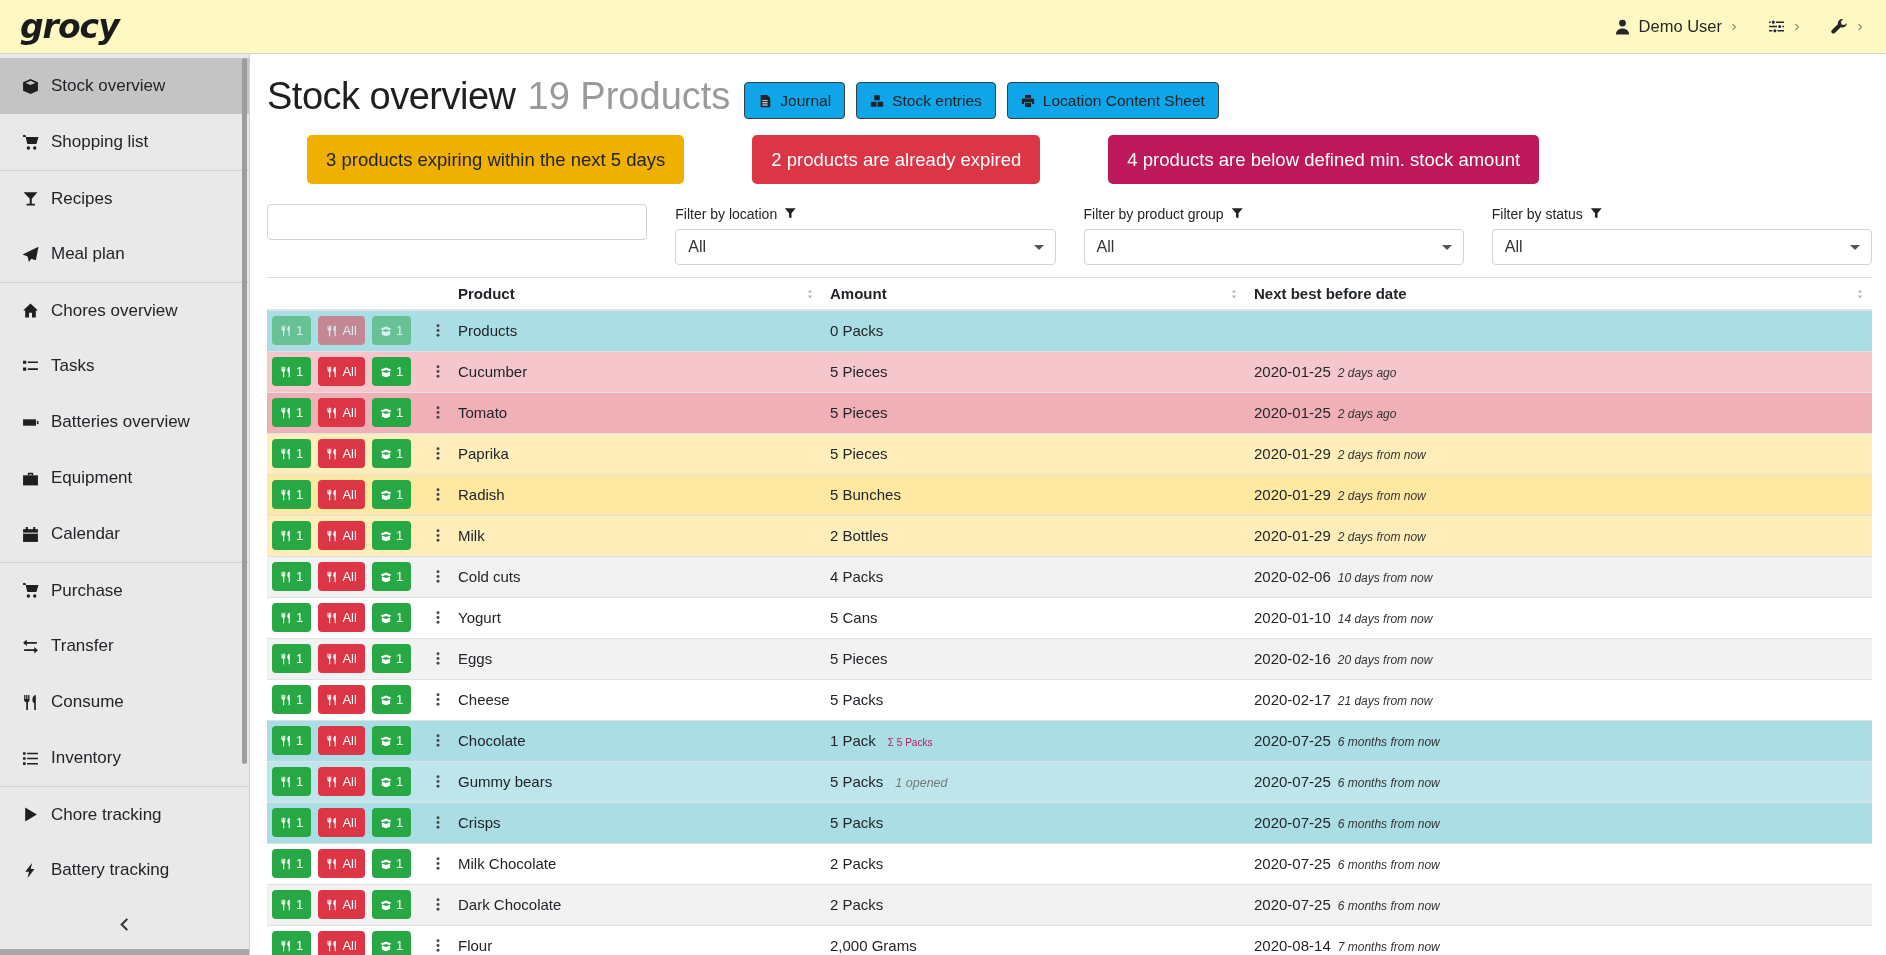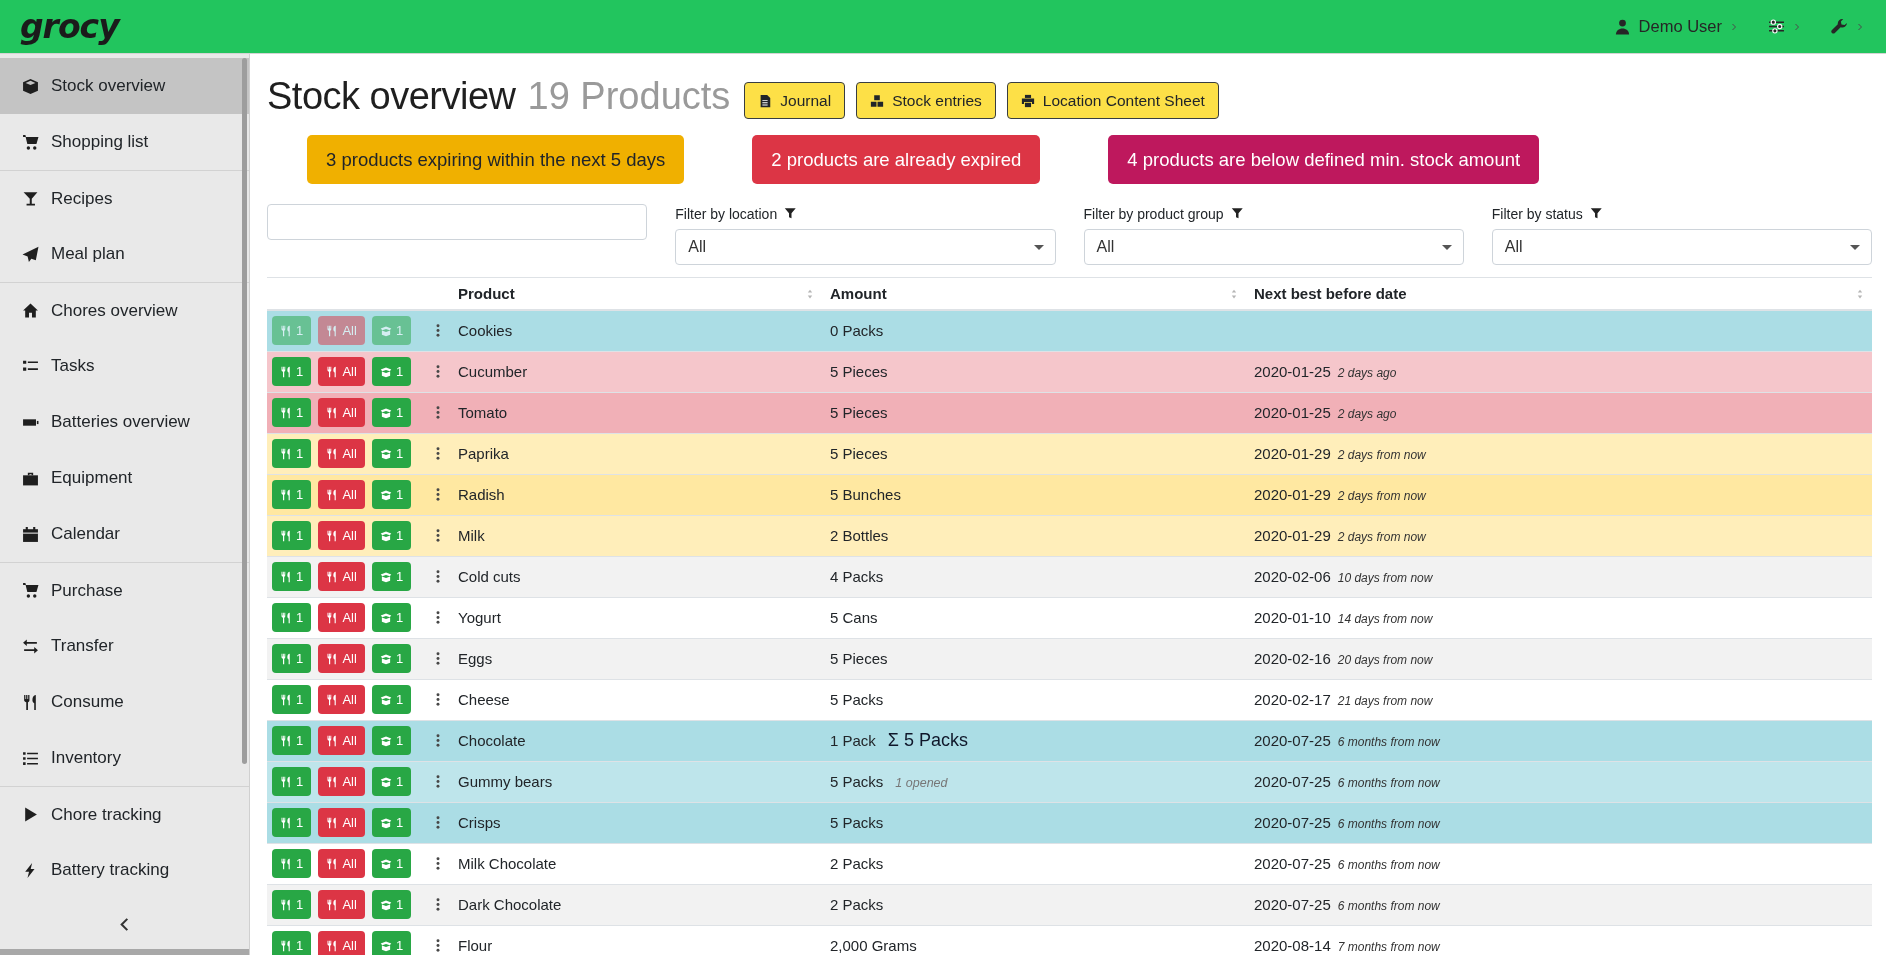--- a/index.html
+++ b/index.html
@@ -9,21 +9,21 @@
     overflow: hidden;
     background: #fff;
     font-family: "Liberation Sans", sans-serif;
     color: #212529;
   }
 
   
   .navbar {
     position: fixed; top: 0; left: 0; right: 0;
     height: 54px;
-    background: #22c55e;
+    background: #fef9c3;
     border-bottom: 1px solid #d4d4d4;
     display: flex; align-items: center; justify-content: space-between;
     padding: 0 22px 0 20px;
     z-index: 20;
   }
   .logo {
     font-family: "DejaVu Sans", sans-serif;
     font-size: 33px; font-weight: bold; font-style: italic;
     color: #1b1b1b; letter-spacing: -1px;
     cursor: pointer;
@@ -78,21 +78,21 @@
   
   .main { flex: 1; padding: 14px 14px 0 17px; overflow: hidden; background: #fff; }
 
   .page-head { display: flex; align-items: center; margin: 6px 0 16px; }
   .page-title { font-size: 38px; font-weight: 500; color: #1f1f1f; margin: 0; letter-spacing: -0.5px; }
   .page-subtitle { font-size: 38px; font-weight: 300; color: #9a9a9a; margin-left: 12px; }
   .head-btns { display: flex; gap: 11px; margin-left: 14px; margin-top: 8px; }
   .btn-outline {
     display: inline-flex; align-items: center; gap: 8px;
     height: 37px; padding: 0 13px;
-    background: #fde047; border: 1px solid #383d41; border-radius: 4px;
+    background: #0ea5e9; border: 1px solid #383d41; border-radius: 4px;
     font-family: inherit; font-size: 15.5px; color: #212529; cursor: pointer;
   }
   .btn-outline .b-icon svg { width: 14px; height: 14px; display: block; }
 
   .alerts { display: flex; gap: 28px; margin-bottom: 20px; }
   .alert-btn {
     height: 49px; padding: 0 19px;
     display: inline-flex; align-items: center;
     border: none; border-radius: 5px;
     font-family: inherit; font-size: 18.5px; cursor: pointer; margin-left: 40px;
@@ -159,21 +159,21 @@
   .rb .bicon svg { width: 12px; height: 12px; display: block; }
   .rb-green { background: #28a745; }
   .rb-red   { background: #dc3545; }
   .rb-disabled { opacity: .5; }
   .rb-dots {
     background: transparent; border: none; cursor: pointer;
     padding: 2px 5px; margin-left: 8px; color: #474747; vertical-align: middle;
   }
   .rb-dots svg { width: 14px; height: 15px; display: block; }
 
-  .note { color: #0f172a; font-size: 18px; margin-left: 12px; }
+  .note { color: #be185d; font-size: 10px; margin-left: 12px; }
   .note-opened { font-style: italic; font-size: 12.5px; color: #777; }
   .rel { font-size: 12px; font-style: italic; margin-left: 7px; color: #333; }
 </style>
 </head>
 <body>
 
 <nav class="navbar">
   <div class="logo">grocy</div>
   <div class="nav-right">
     <div class="nav-item">
@@ -521,21 +521,21 @@
       </button>
       <button class="rb-dots">
         <span><svg viewBox="0 0 16 16" fill="currentColor" xmlns="http://www.w3.org/2000/svg">
                       <circle cx="8" cy="2.5" r="1.7"></circle>
                       <circle cx="8" cy="8" r="1.7"></circle>
                       <circle cx="8" cy="13.5" r="1.7"></circle>
                     </svg></span>
       </button>
     </td>
     <td class="td-product">
-      <span>Cookies</span>
+      <span>Products</span>
     </td>
     <td class="td-amount">
       <span>0 Packs</span><span class="note"></span>
     </td>
     <td class="td-date">
       <span></span><span class="rel"></span>
     </td>
   </tr>
             <tr class="state-danger">
     <td class="td-actions">

